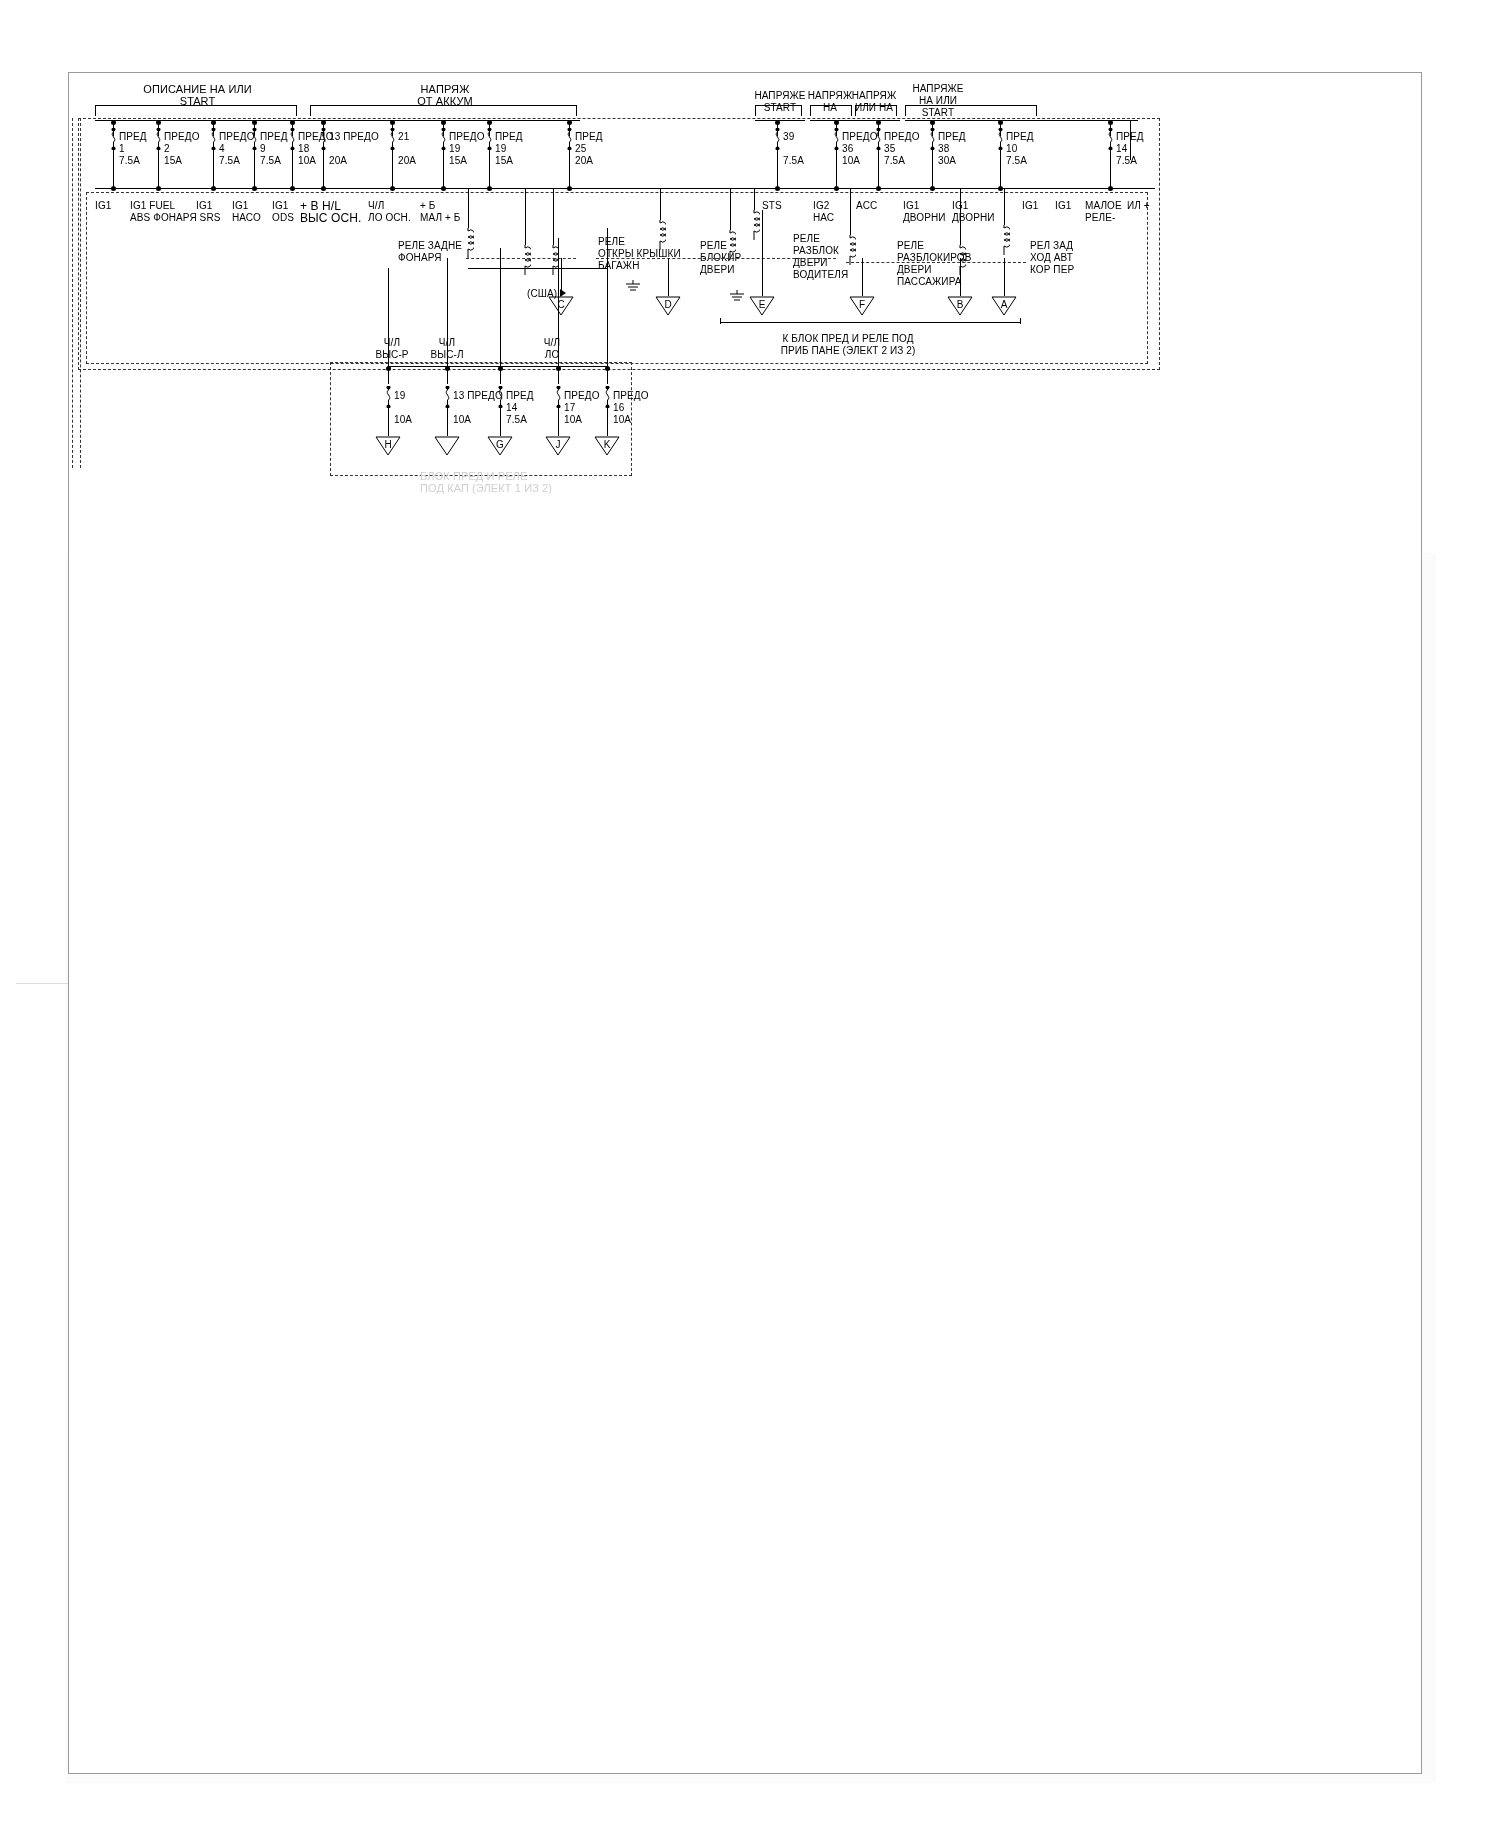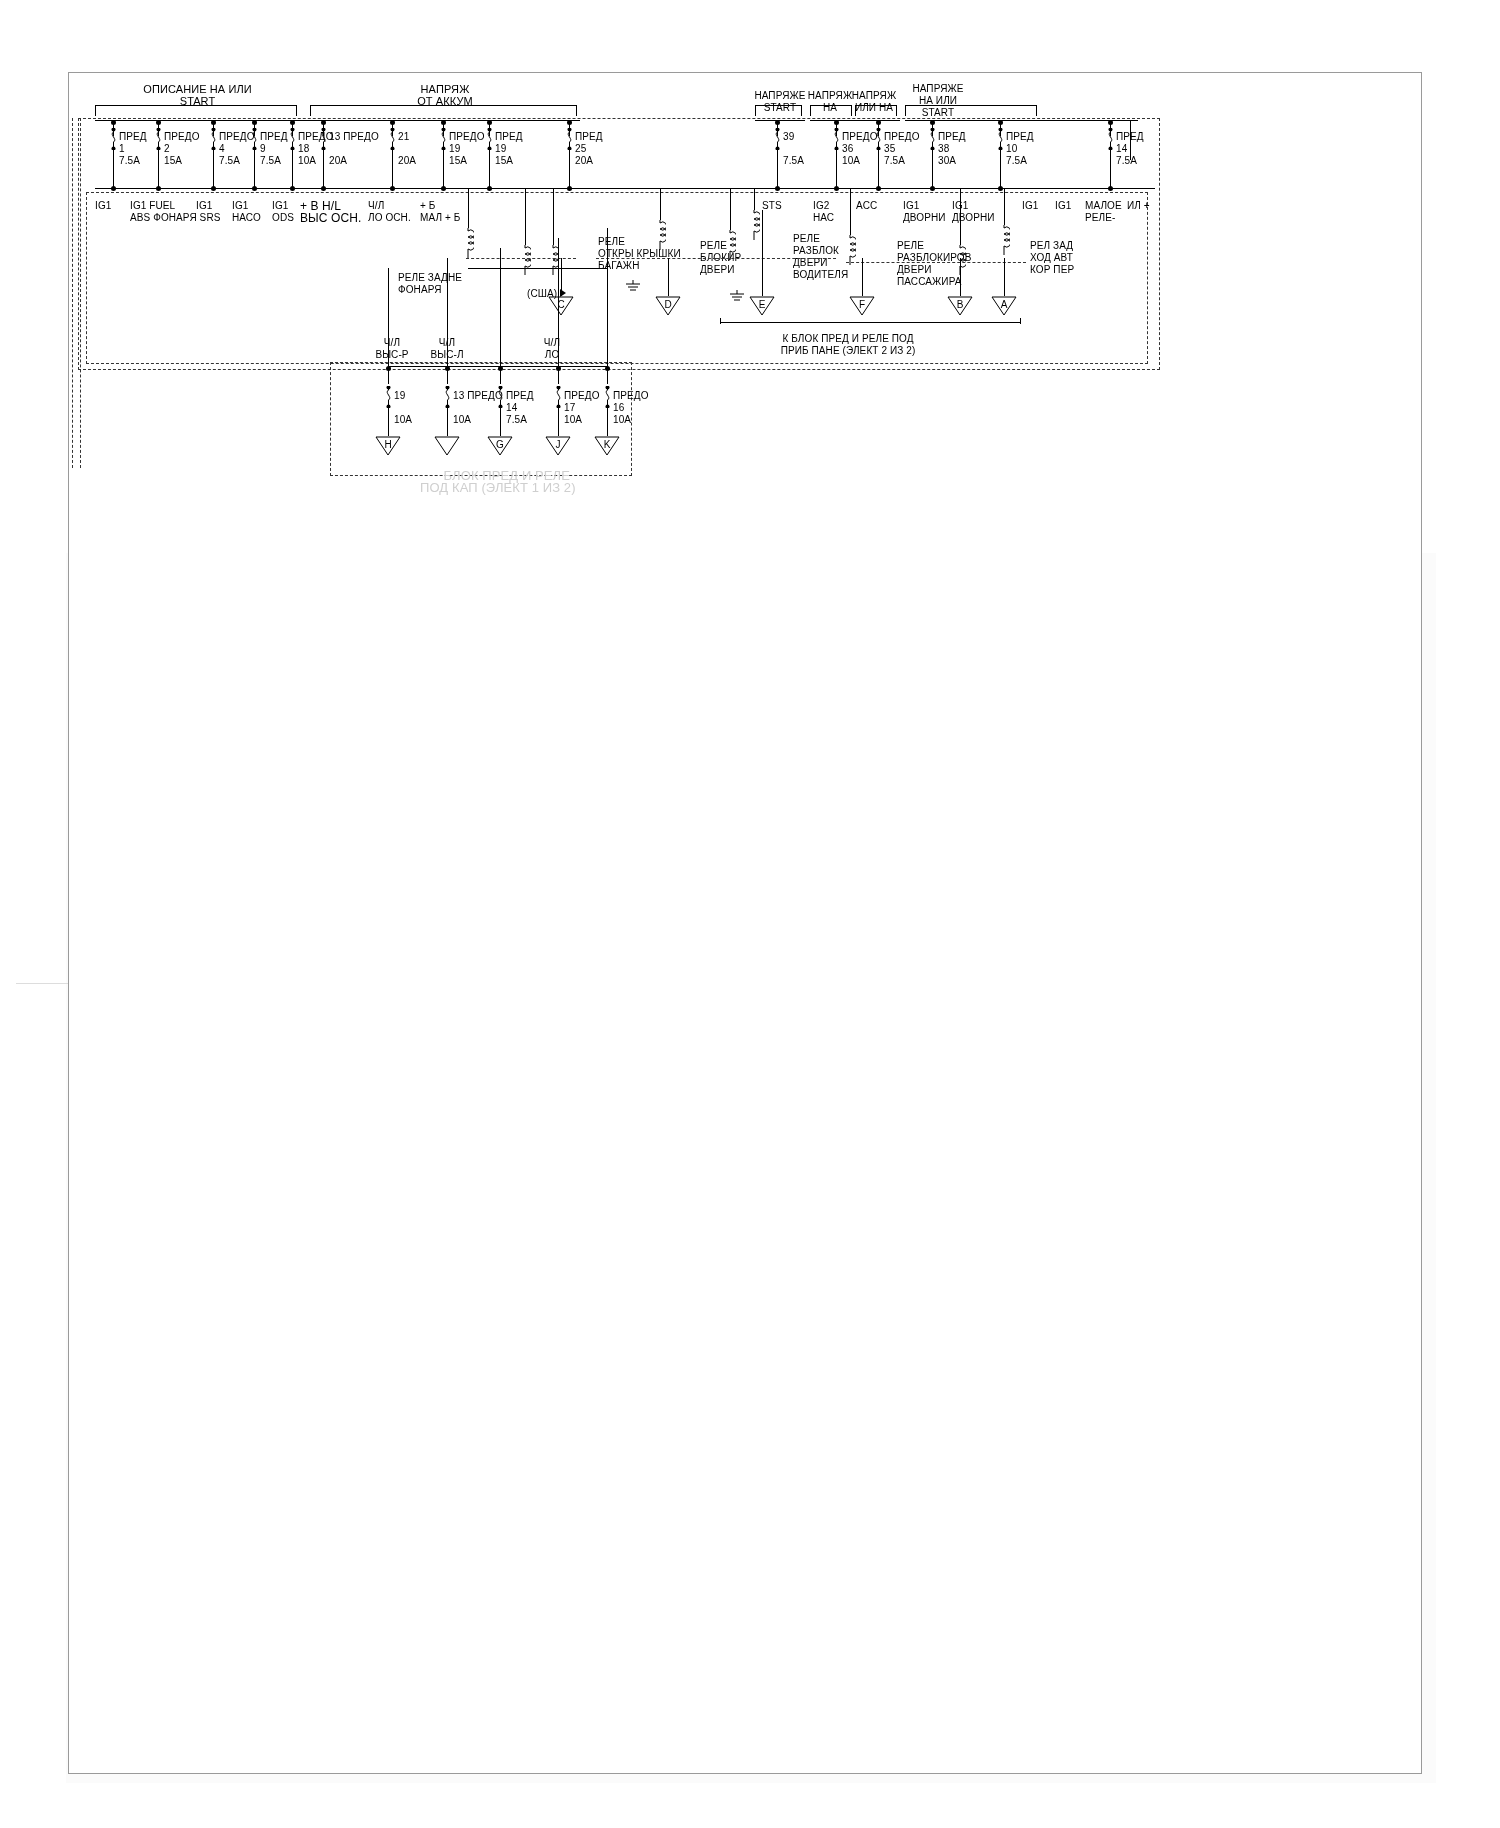--- a/index.html
+++ b/index.html
@@ -568,21 +568,21 @@
           <path d="M6 0 L6 3 M6 3 a4 4 0 1 1 0 6 a4 4 0 1 1 0 6 a4 4 0 1 1 0 6 M6 21 L6 30" stroke="#000" fill="none" stroke-width="1"></path>
         </svg></div>
       <div class="vline" style="left:960px;top:188px;height:57px;"></div>
       <div class="coil" style="left:954px;top:245px;"><svg width="12" height="30">
           <path d="M6 0 L6 3 M6 3 a4 4 0 1 1 0 6 a4 4 0 1 1 0 6 a4 4 0 1 1 0 6 M6 21 L6 30" stroke="#000" fill="none" stroke-width="1"></path>
         </svg></div>
       <div class="vline" style="left:1004px;top:188px;height:37px;"></div>
       <div class="coil" style="left:998px;top:225px;"><svg width="12" height="30">
           <path d="M6 0 L6 3 M6 3 a4 4 0 1 1 0 6 a4 4 0 1 1 0 6 a4 4 0 1 1 0 6 M6 21 L6 30" stroke="#000" fill="none" stroke-width="1"></path>
         </svg></div>
-      <div class="lbl" style="left:398px;top:240px;font-size:10px;margin-top:32px;">РЕЛЕ ЗАДНЕ
+      <div class="lbl" style="left:398px;top:240px;font-size:10px;">РЕЛЕ ЗАДНЕ
 ФОНАРЯ</div>
       <div class="lbl" style="left:598px;top:236px;font-size:10px;">РЕЛЕ
 ОТКРЫ КРЫШКИ
 БАГАЖН</div>
       <div class="lbl" style="left:700px;top:240px;font-size:10px;">РЕЛЕ
 БЛОКИР
 ДВЕРИ</div>
       <div class="lbl" style="left:793px;top:233px;font-size:10px;">РЕЛЕ
 РАЗБЛОК
 ДВЕРИ
@@ -755,19 +755,19 @@
         <span>K</span>
       </div>
       <div class="vline" style="left:388px;top:268px;height:100px;"></div>
       <div class="hline" style="left:388px;top:268px;width:0px;"></div>
       <div class="vline" style="left:447px;top:258px;height:110px;"></div>
       <div class="vline" style="left:500px;top:248px;height:120px;"></div>
       <div class="vline" style="left:558px;top:238px;height:130px;"></div>
       <div class="vline" style="left:607px;top:228px;height:140px;"></div>
       <div class="hline" style="left:388px;top:366px;width:220px;"></div>
       <div class="hline" style="left:468px;top:268px;width:140px;"></div>
-      <div class="lbl c" style="left:420px;top:470px;width:150px;text-align:right;font-size:13px;color:#cfcfcf;">БЛОК ПРЕД И РЕЛЕ
+      <div class="lbl c" style="left:420px;top:470px;width:150px;text-align:left;font-size:11px;color:#cfcfcf;">БЛОК ПРЕД И РЕЛЕ
 ПОД КАП (ЭЛЕКТ 1 ИЗ 2)</div>
       <div class="vline" style="left:1130px;top:120px;height:40px;"></div>
       <div class="hline" style="left:1078px;top:120px;width:60px;"></div>
     </div>
 
 </div>
 
 </body></html>

